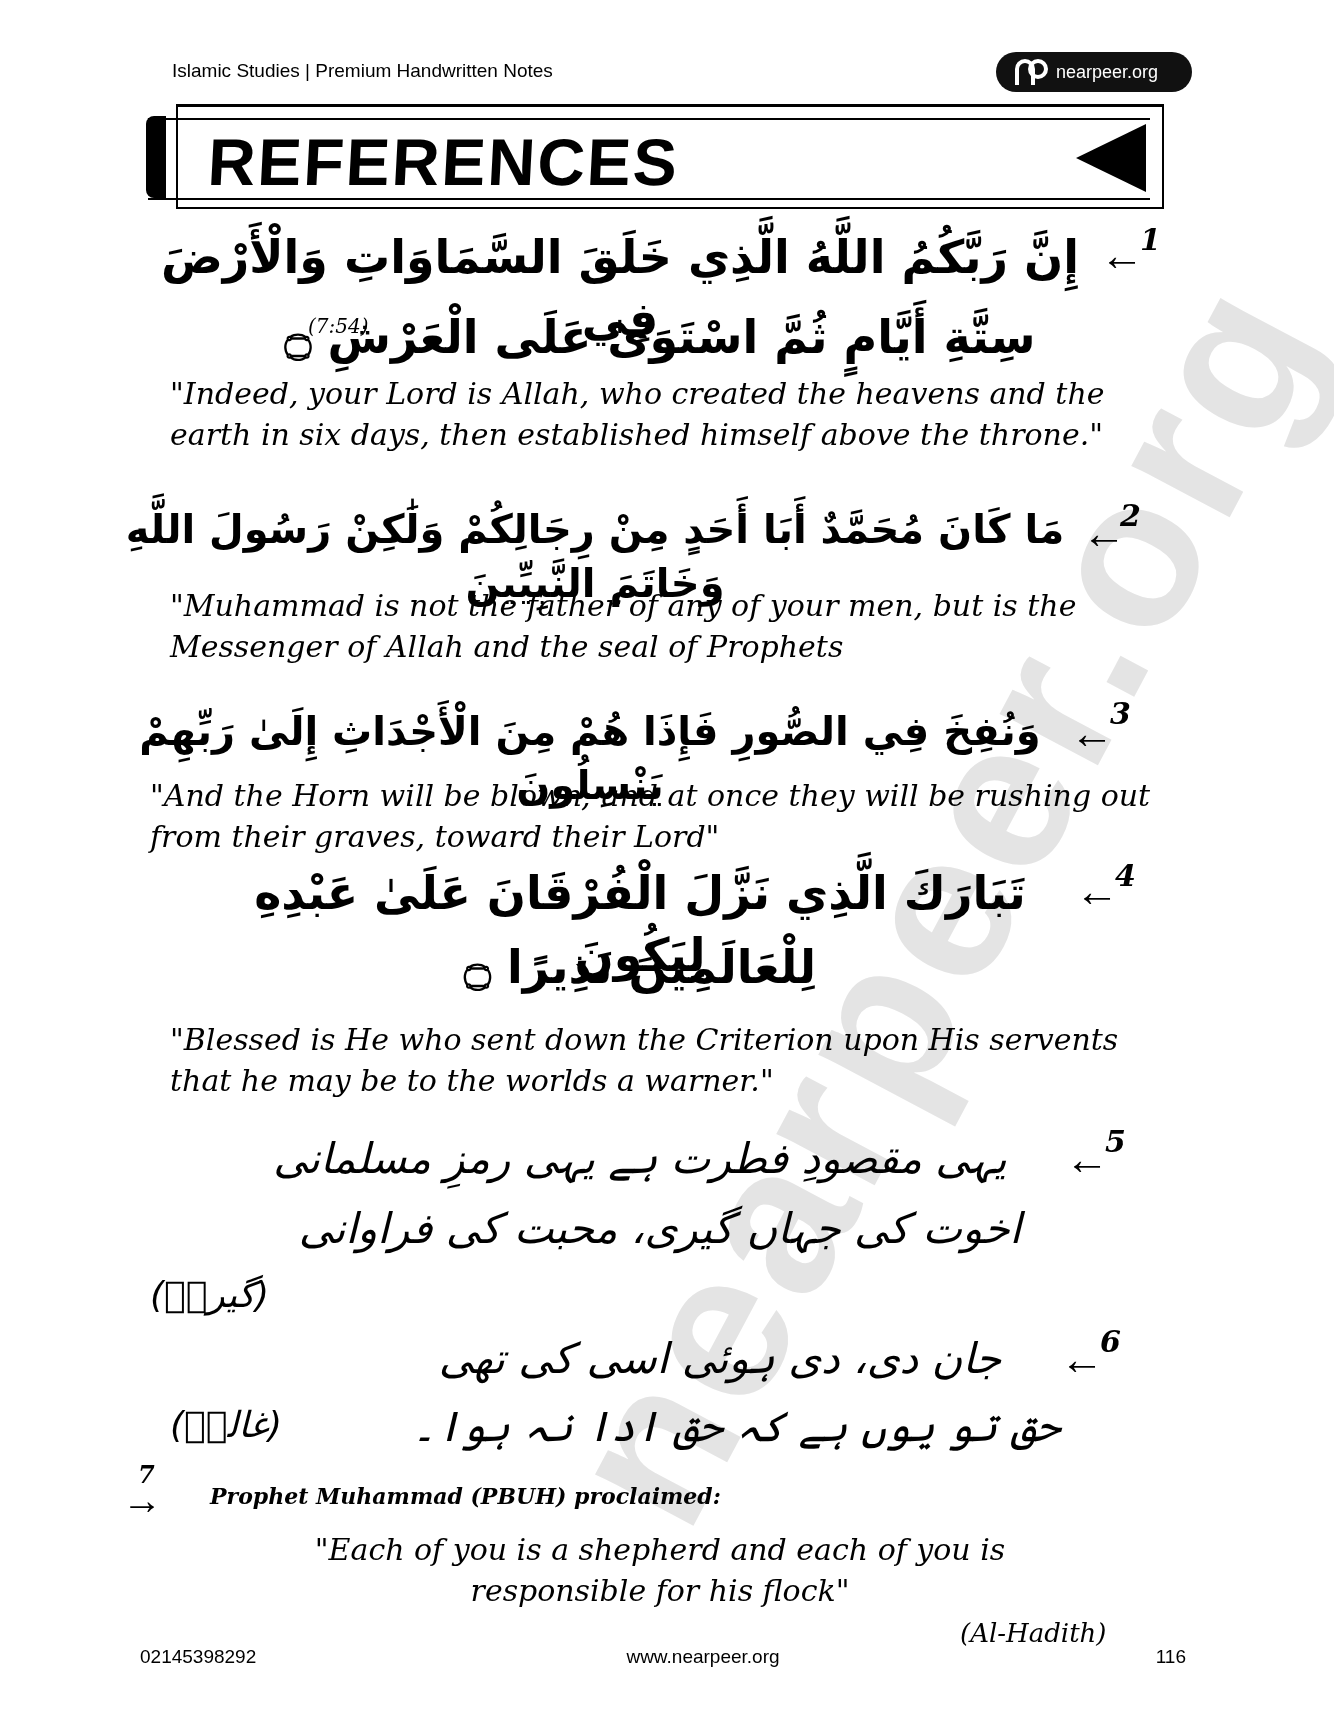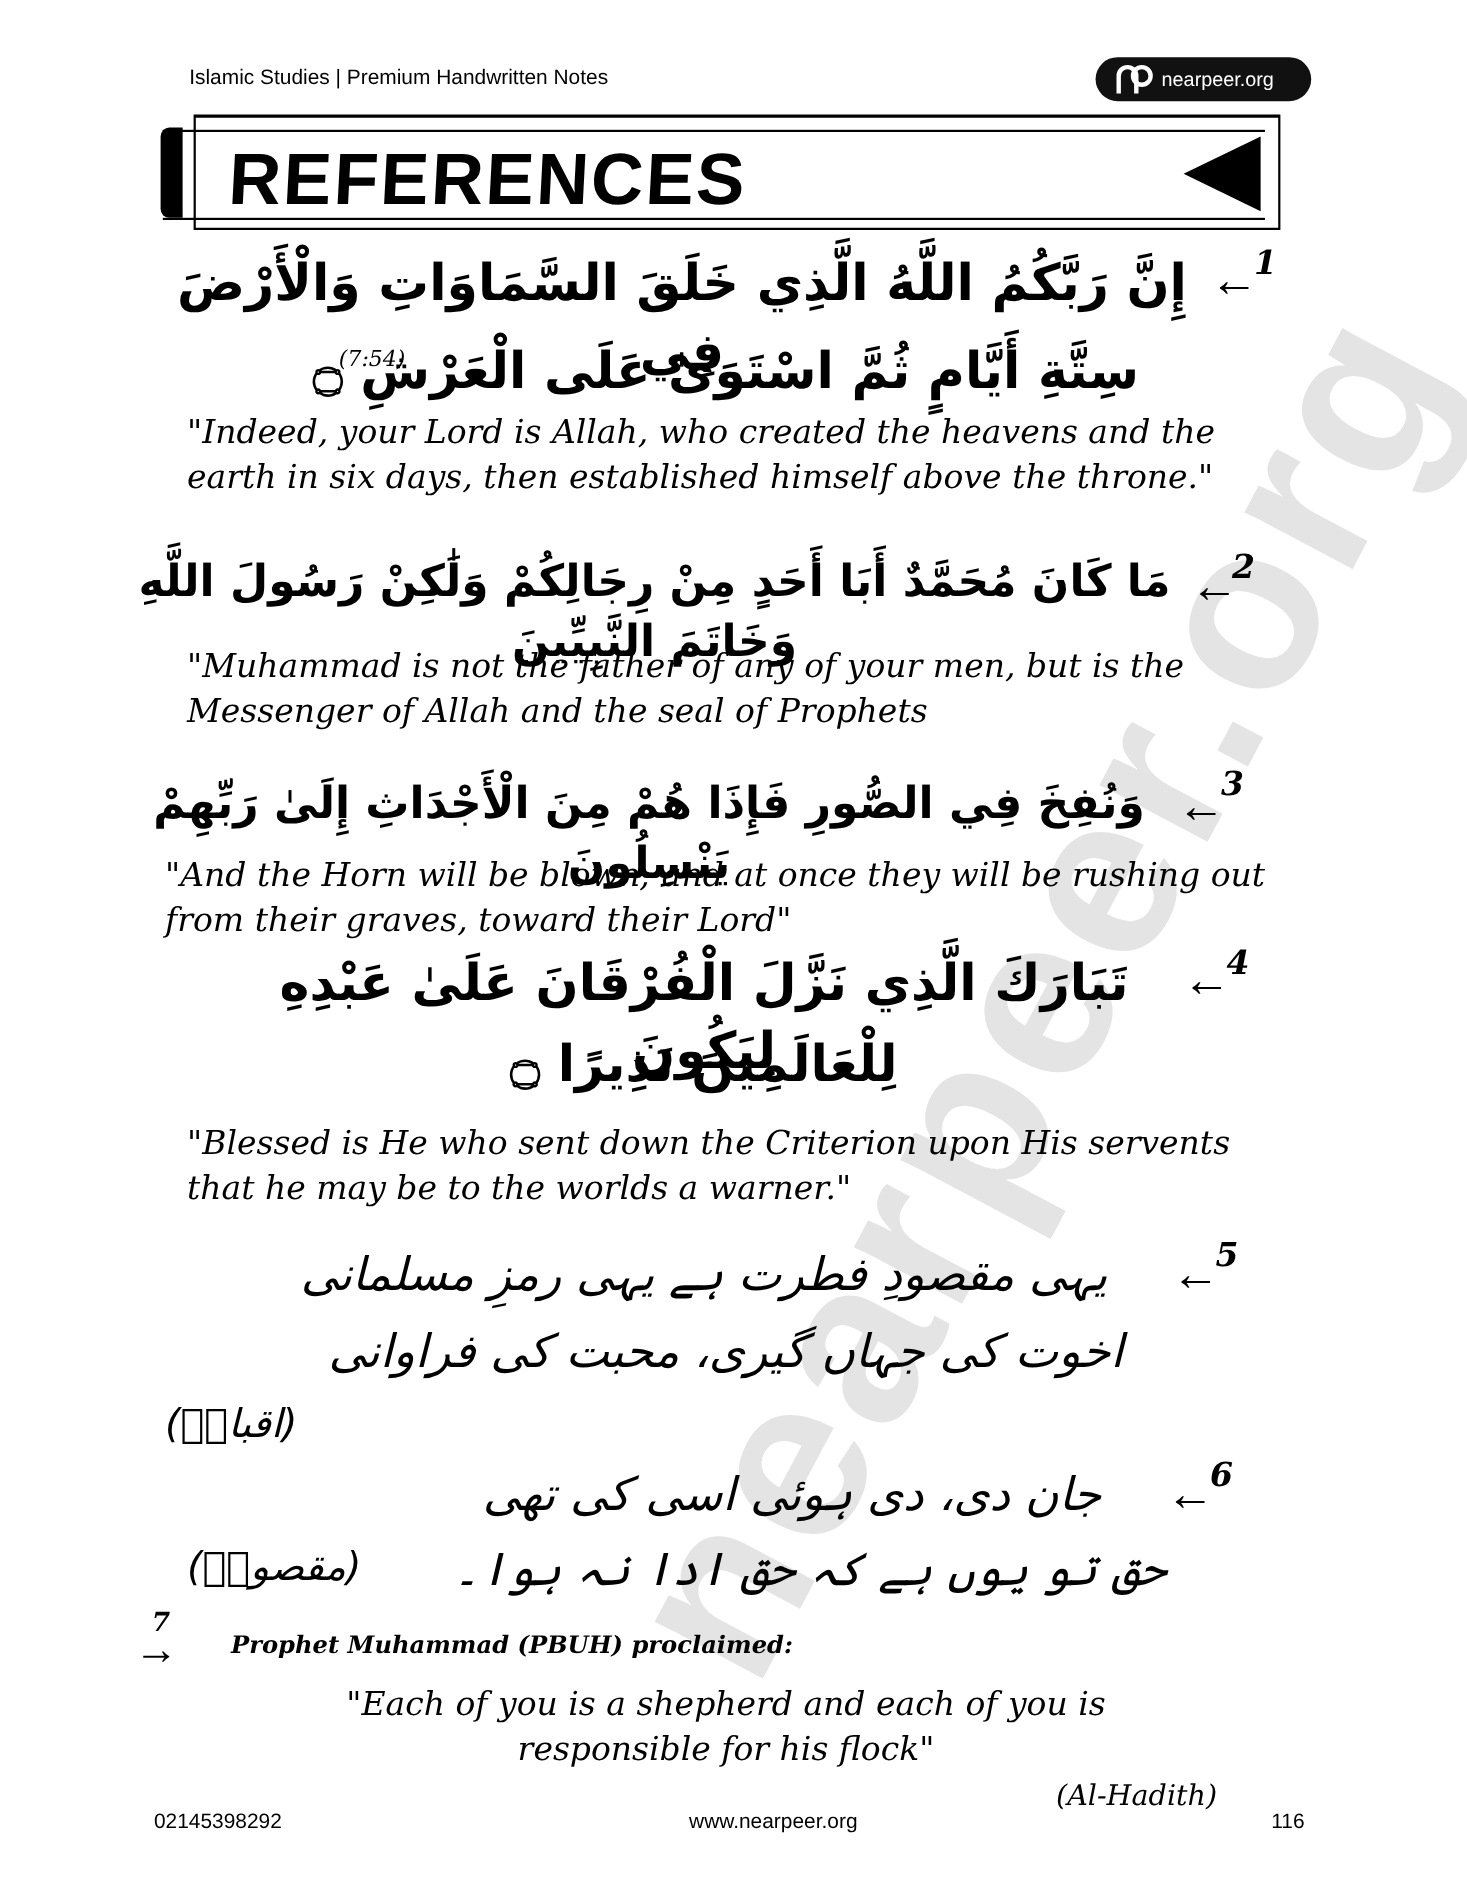--- a/index.html
+++ b/index.html
@@ -74,29 +74,29 @@
   <div class="arabic" style="width:860px; position:absolute; left:60px; top:4px;">تَبَارَكَ الَّذِي نَزَّلَ الْفُرْقَانَ عَلَىٰ عَبْدِهِ لِيَكُونَ</div>
   <div class="arabic" style="width:860px; position:absolute; left:60px; top:78px;">لِلْعَالَمِينَ نَذِيرًا ۝</div>
 </div>
 <div class="ref eng" style="left:170px; top:1020px; width:980px;">"Blessed is He who sent down the Criterion upon His servents that he may be to the worlds a warner."</div>
 
 <div class="ref" style="left:150px; top:1130px; width:1020px;">
   <span class="num" style="left:955px; top:-6px;">5</span>
   <span class="arr" style="left:915px; top:4px;">←</span>
   <div class="urdu" style="width:860px; position:absolute; left:60px; top:0;">یہی مقصودِ فطرت ہے یہی رمزِ مسلمانی</div>
   <div class="urdu" style="width:860px; position:absolute; left:80px; top:70px;">اخوت کی جہاں گیری، محبت کی فراوانی</div>
-  <span class="urdu" style="position:absolute; left:0; top:140px; font-size:36px;">(اقبالؒ)</span>
+  <span class="urdu" style="position:absolute; left:0; top:140px; font-size:36px;">(گیریؒ)</span>
 </div>
 
 <div class="ref" style="left:150px; top:1330px; width:1020px;">
   <span class="num" style="left:950px; top:-6px;">6</span>
   <span class="arr" style="left:910px; top:4px;">←</span>
   <div class="urdu" style="width:660px; position:absolute; left:240px; top:0;">جان دی، دی ہوئی اسی کی تھی</div>
   <div class="urdu" style="width:740px; position:absolute; left:170px; top:68px;text-align:right;">حق تو یوں ہے کہ حق ادا نہ ہوا۔</div>
-  <span class="urdu" style="position:absolute; left:20px; top:70px; font-size:36px;">(مقصودؔ)</span>
+  <span class="urdu" style="position:absolute; left:20px; top:70px; font-size:36px;">(غالبؔ)</span>
 </div>
 
 <div class="ref" style="left:120px; top:1468px; width:1080px;">
   <span class="num" style="left:18px; top:-8px; font-size:24px;">7</span>
   <span class="arr" style="left:2px; top:10px; font-size:40px;">→</span>
   <div class="eng" style="position:absolute; left:90px; top:14px; font-size:22px; font-weight:700;">Prophet Muhammad (PBUH) proclaimed:</div>
   <div class="eng" style="position:absolute; left:110px; top:62px; width:860px; text-align:center;">"Each of you is a shepherd and each of you is responsible for his flock"</div>
   <div class="cite" style="position:absolute; left:840px; top:150px; font-size:26px;">(Al-Hadith)</div>
 </div>
 

